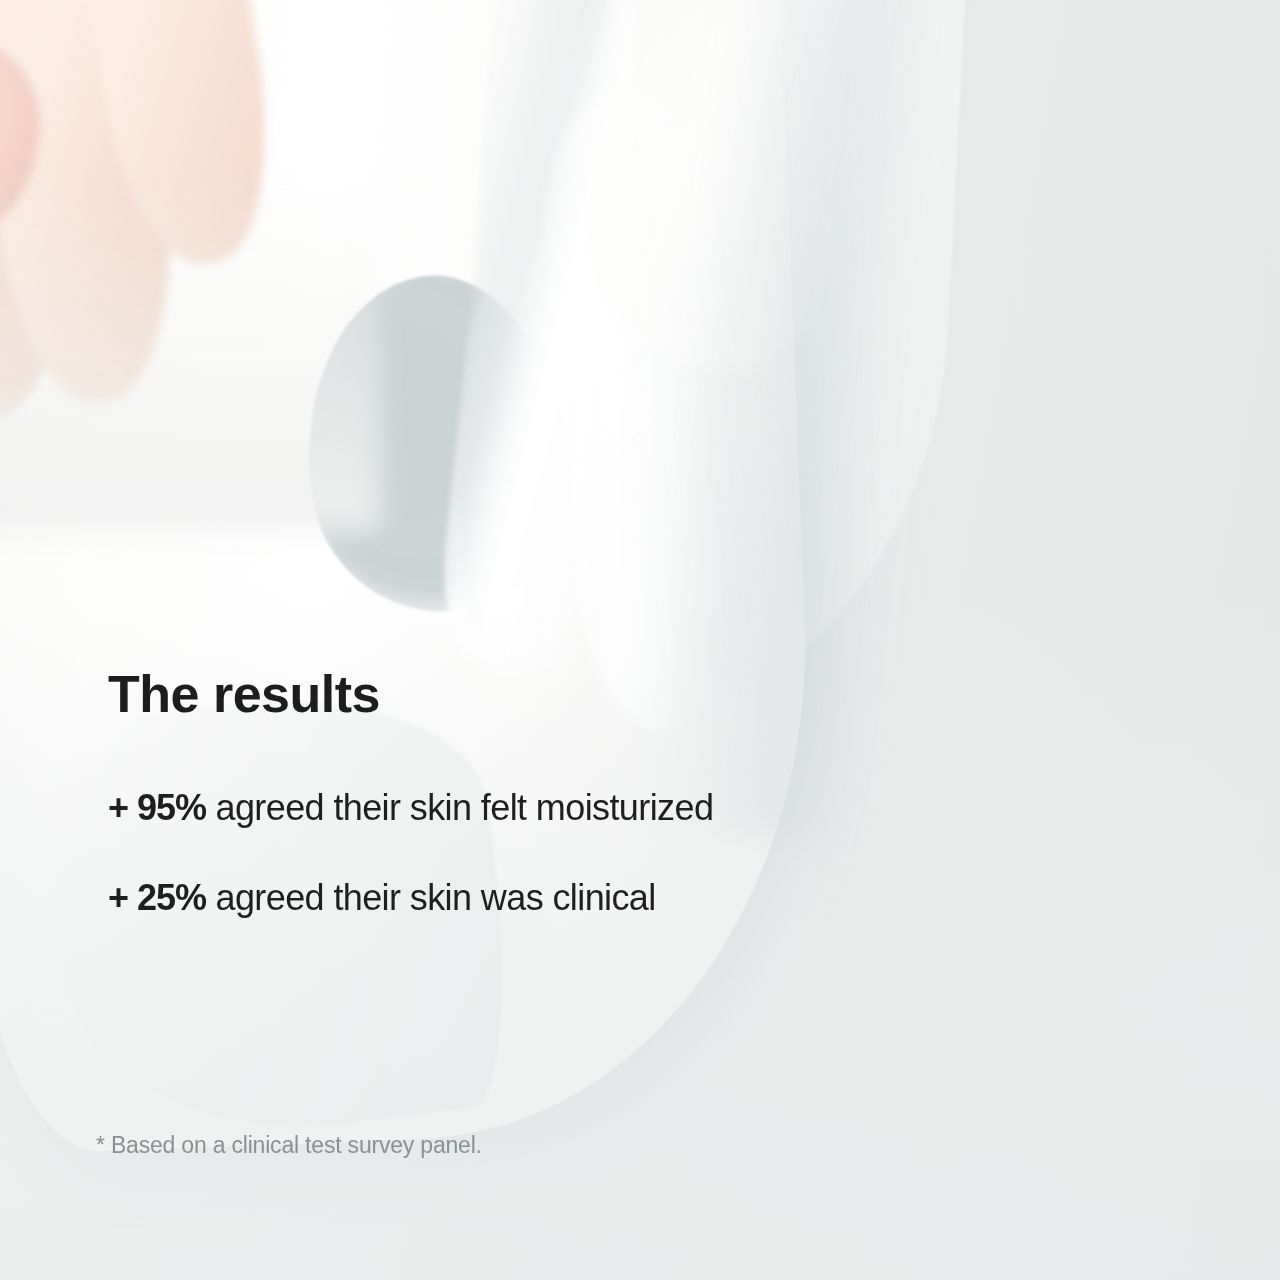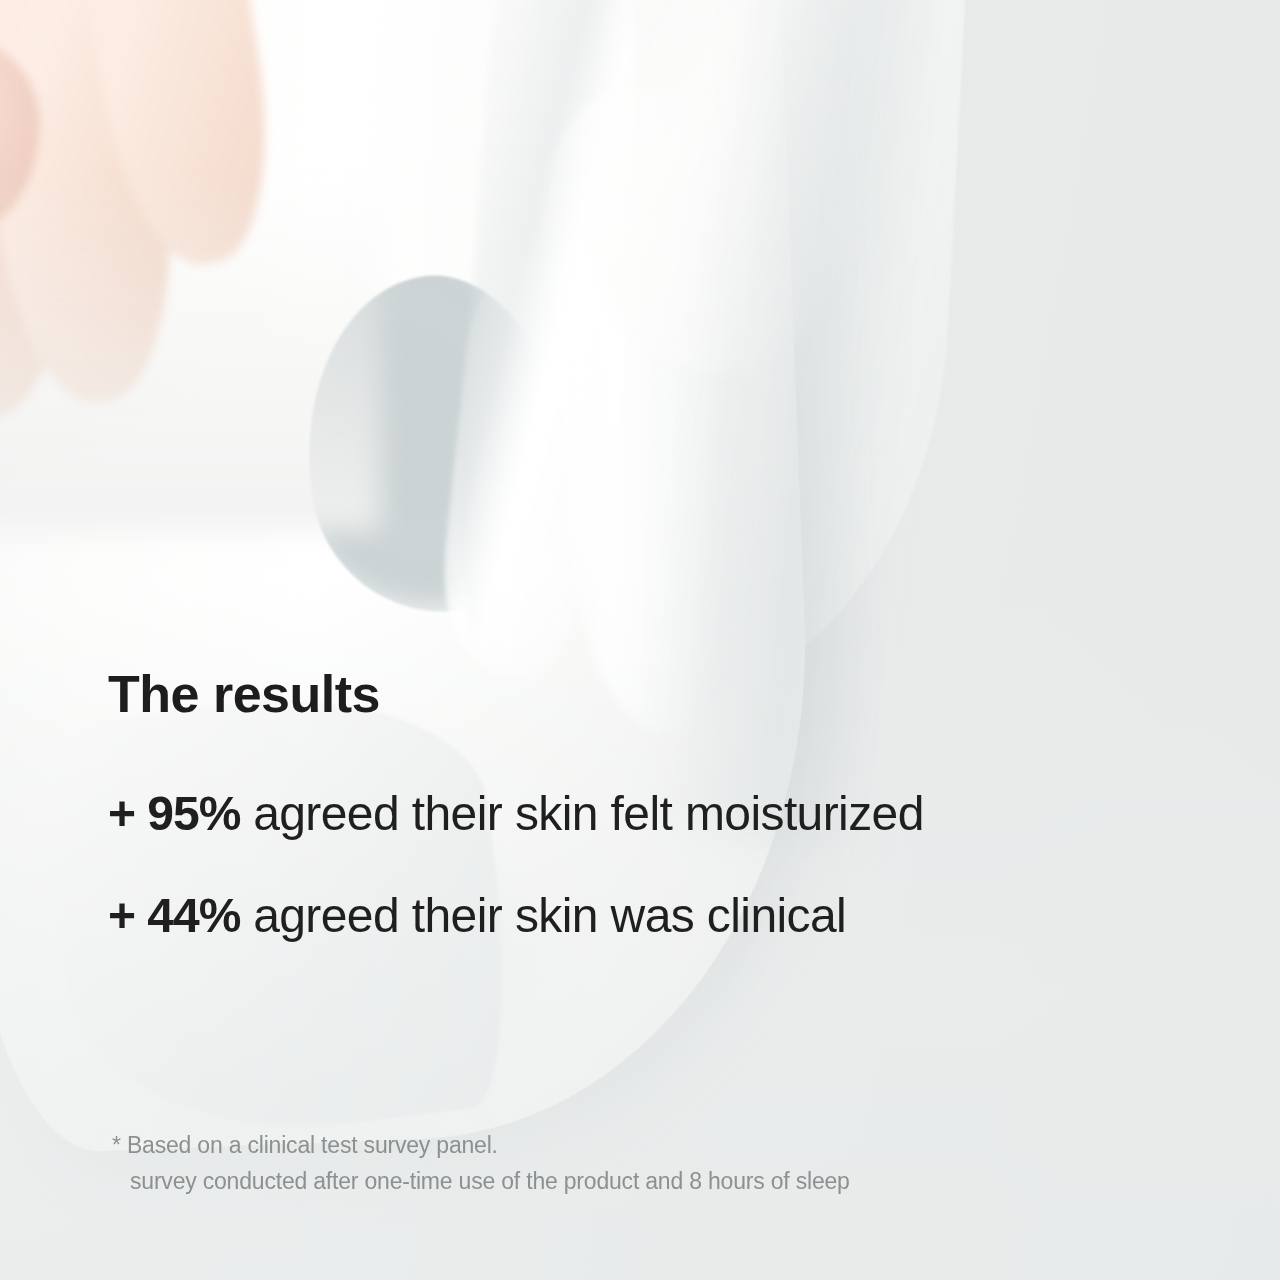--- a/index.html
+++ b/index.html
@@ -144,29 +144,29 @@
 
   .heading{
     position:absolute;left:108px;top:668px;
     font-size:52px;font-weight:700;letter-spacing:-0.5px;
     color:#1d1d1d;line-height:1;
     white-space:nowrap;
   }
 
   .stats{position:absolute;left:108px;top:790px;width:1120px;}
   .stat-line{
-    font-size:48px;font-weight:400;color:#1f1f1f;
+    font-size:36px;font-weight:400;color:#1f1f1f;
     letter-spacing:-0.6px;line-height:1;
     margin-bottom:54px;white-space:nowrap;
   }
   .stat-line .pct{font-weight:700;letter-spacing:-1px;}
   .stat-line .rest{font-weight:400;}
 
   .footnote{
-    position:absolute;left:112px;top:1128px;
+    position:absolute;left:96px;top:1128px;
     font-size:23px;color:#8b9091;line-height:1.55;letter-spacing:-0.2px;
   }
   .footnote .fn2{display:block;padding-left:18px;}
 </style>
 </head>
 <body>
 
 <div id="stage">
 
   <div class="photo">
@@ -202,25 +202,24 @@
 
     <div class="heading">The results</div>
 
     <div class="stats">
 
       <div class="stat-line">
         <span class="pct">+ 95%</span><span class="rest"> agreed their skin felt moisturized</span>
       </div>
 
       <div class="stat-line">
-        <span class="pct">+ 44%</span><span class="rest"> agreed their skin was clinical</span>
+        <span class="pct">+ 25%</span><span class="rest"> agreed their skin was clinical</span>
       </div>
 
 
     </div>
 
     <div class="footnote">
       <span>* Based on a clinical test survey panel.</span>
-      <span class="fn2">survey conducted after one-time use of the product and 8 hours of sleep</span>
     </div>
 
   </div>
 </div>
 
 </body></html>

